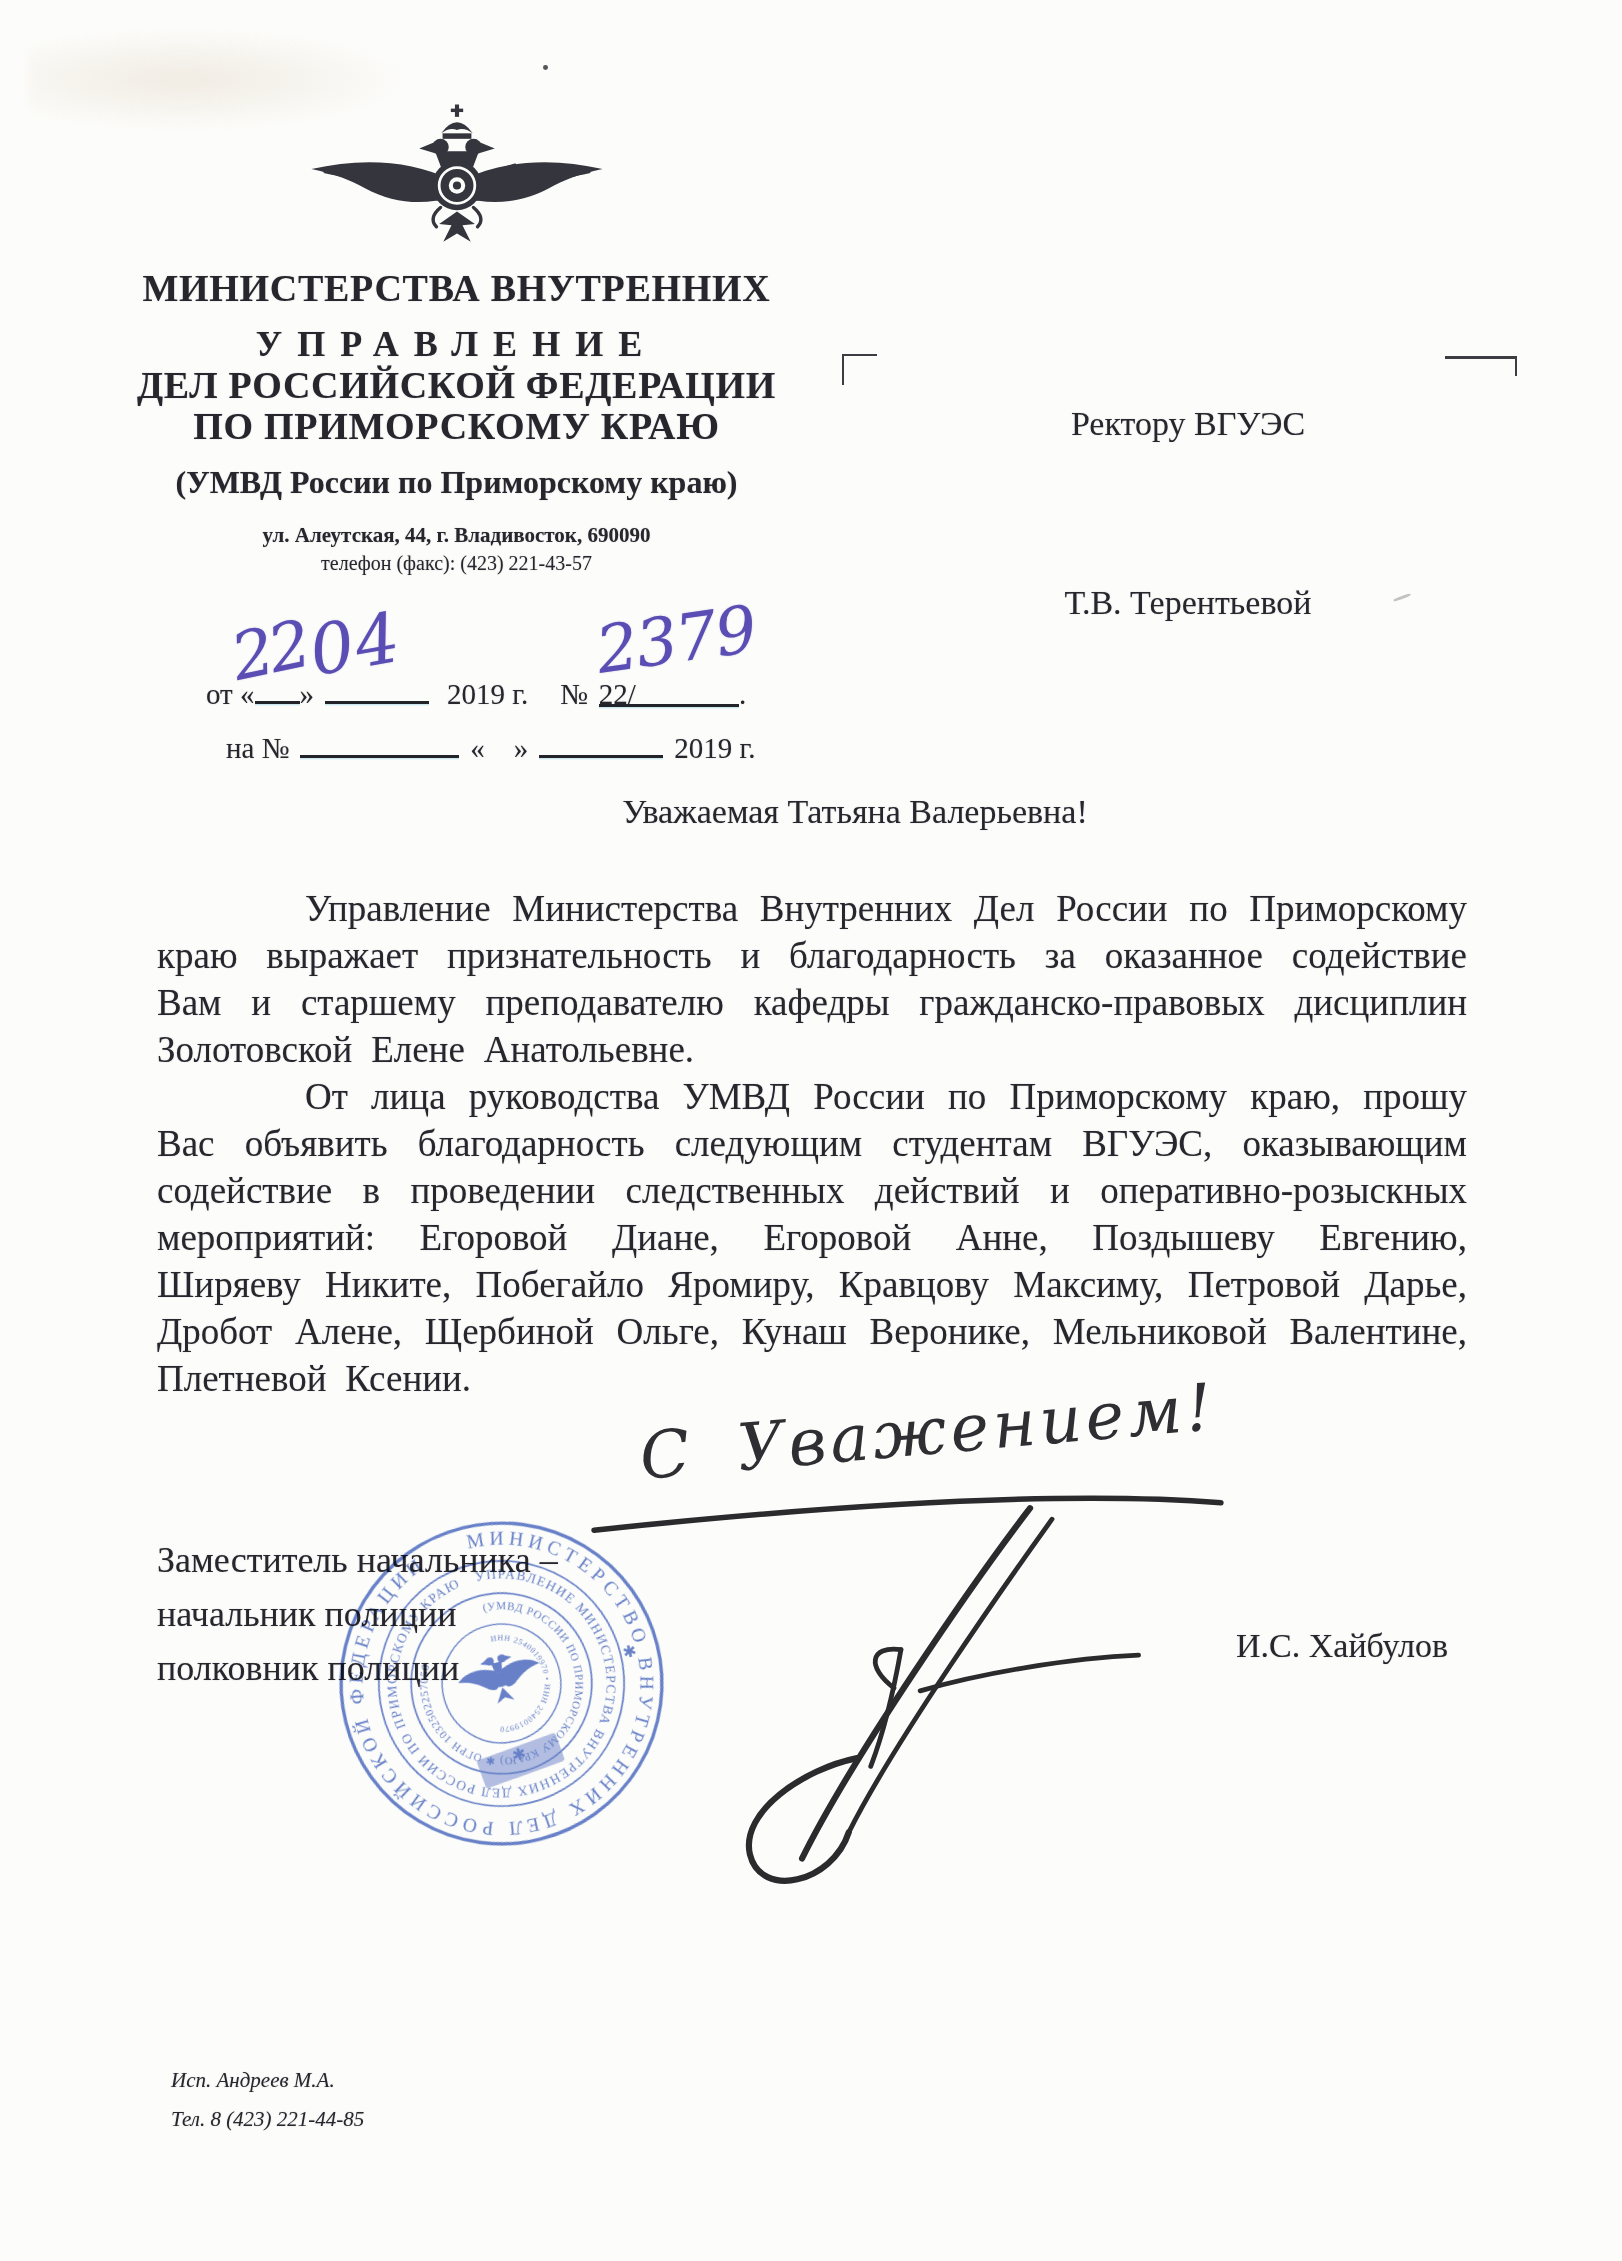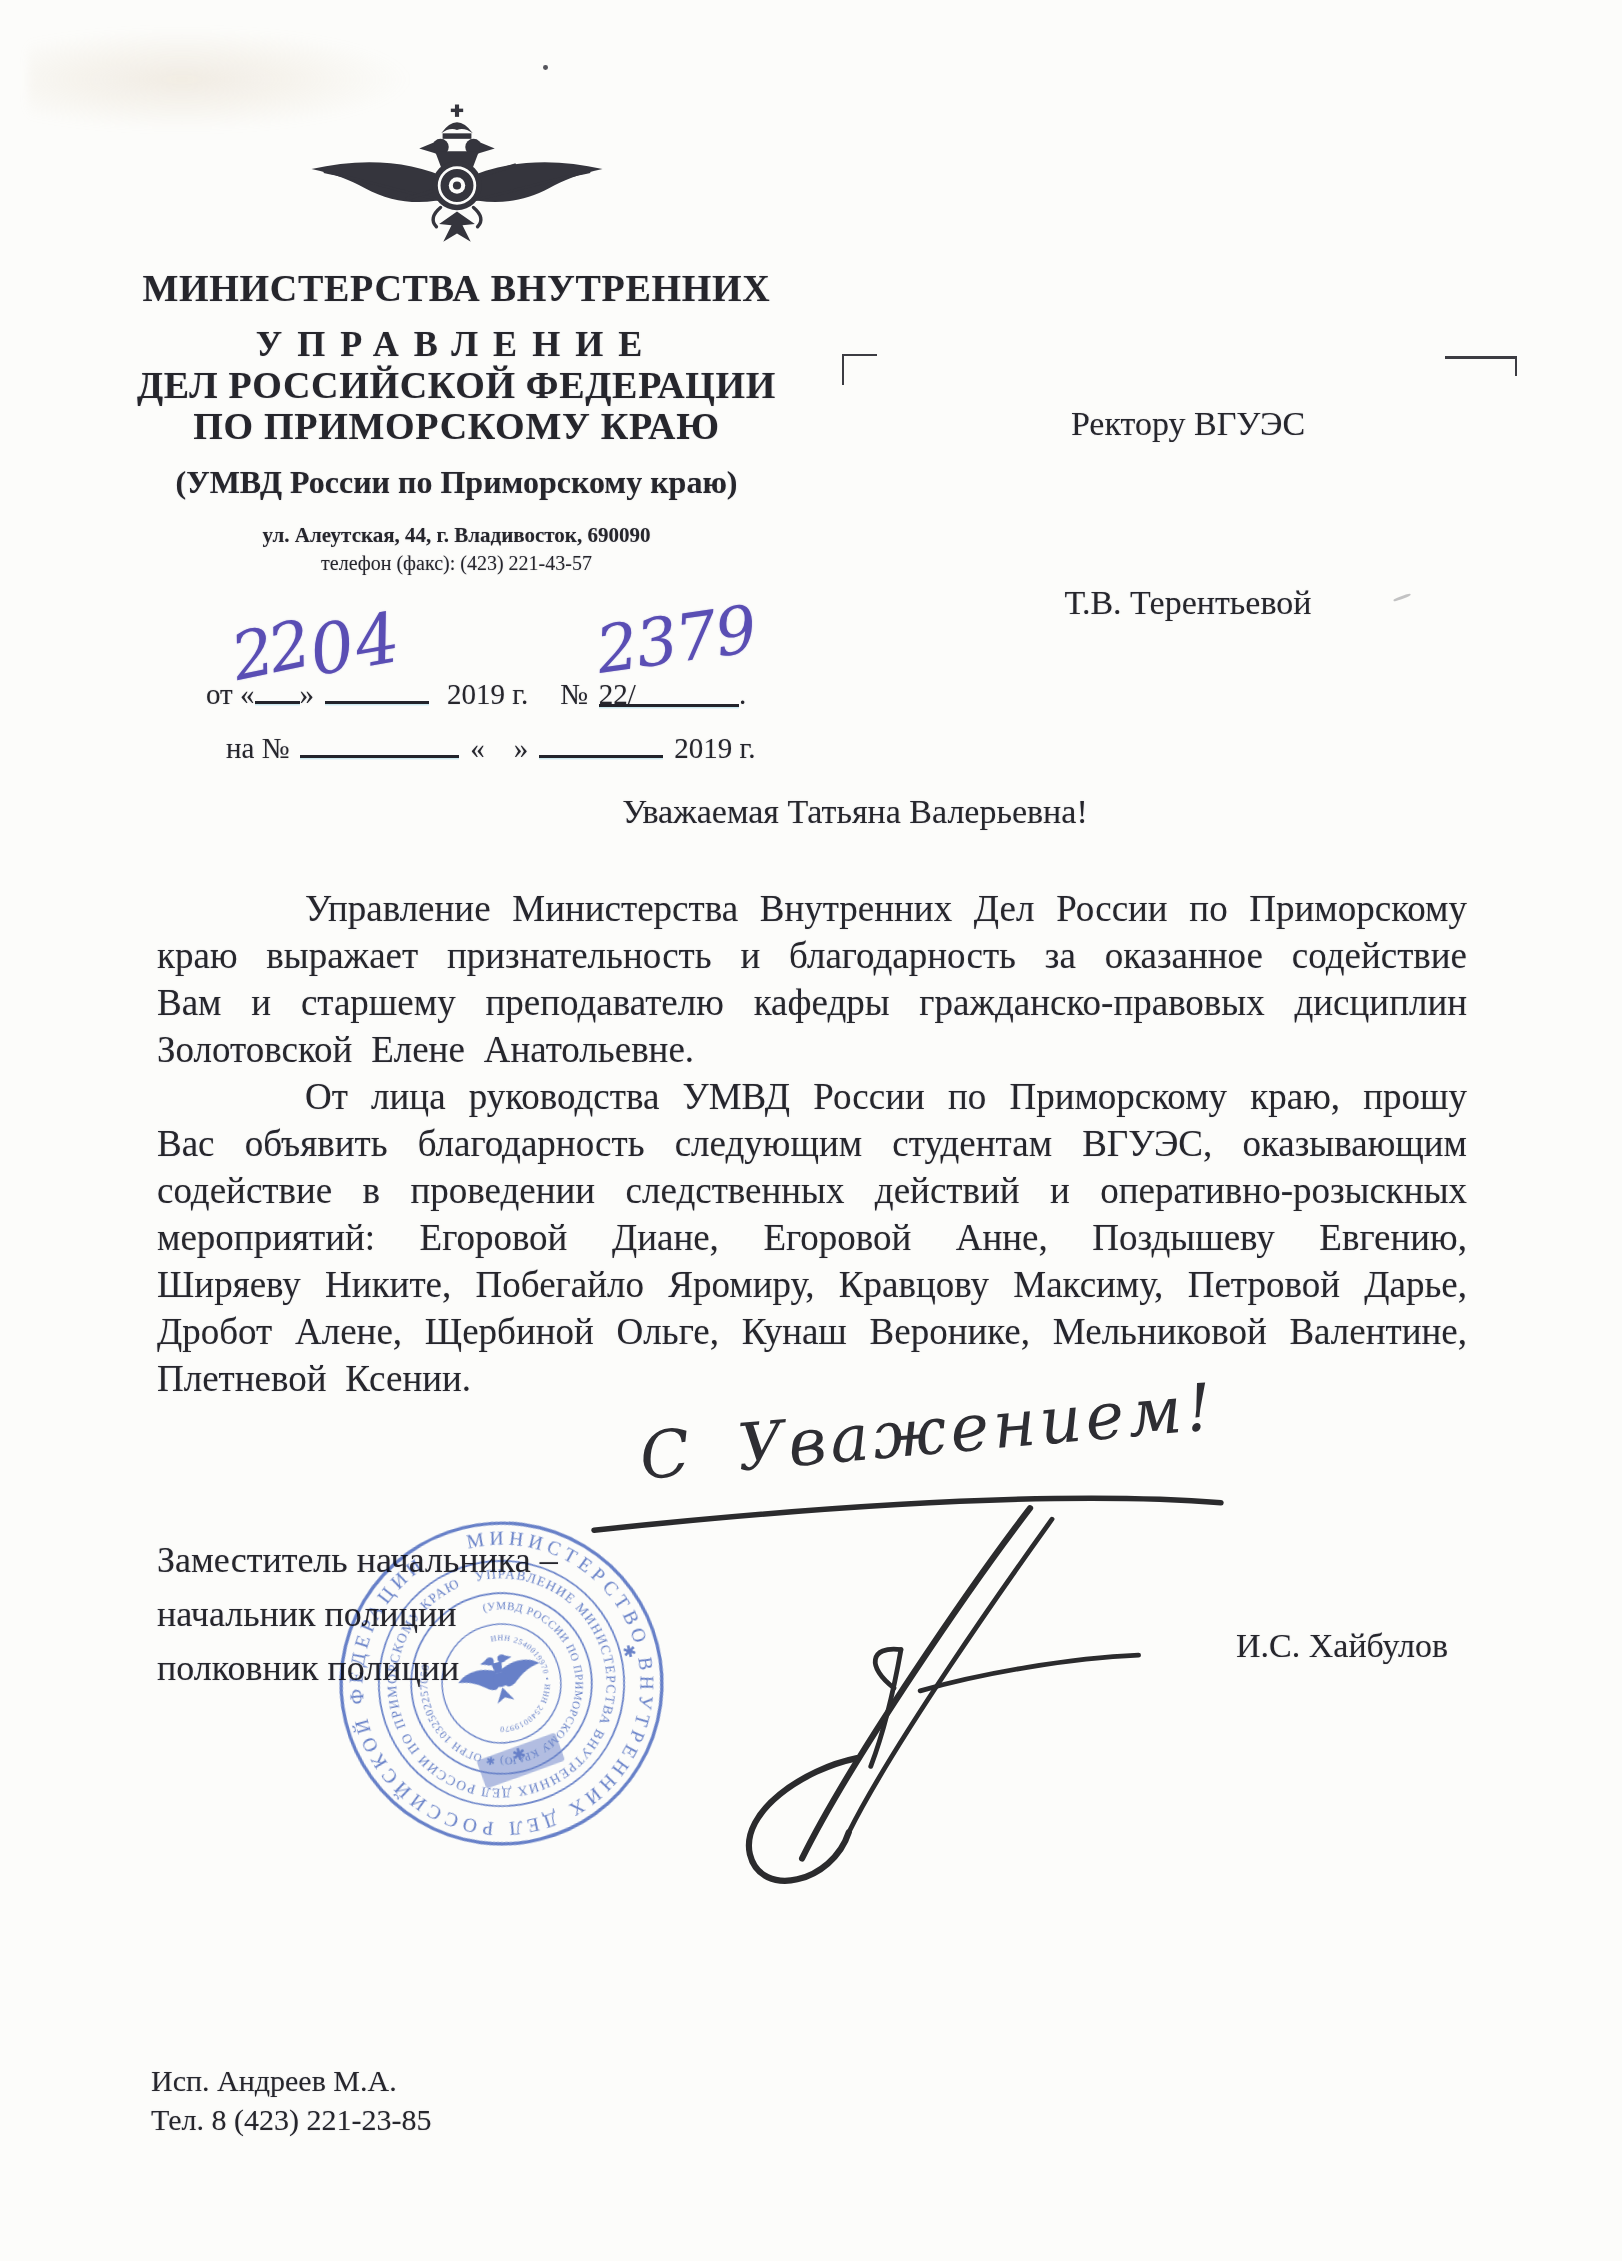--- a/index.html
+++ b/index.html
@@ -70,21 +70,21 @@
 
   
   .sig-lines { position:absolute; left:157px; top:1533px; font-size:36px; line-height:54px; z-index:2; }
   .sig-name  { position:absolute; left:1236px; top:1627px; font-size:34px; z-index:2; }
 
   
   .stamp { position:absolute; left:333px; top:1515px; width:337px; height:337px; z-index:3;
     transform:rotate(-14deg); opacity:.85; mix-blend-mode:multiply; filter:blur(0.3px); }
 
   
-  .footer { position:absolute; left:151px; top:2061px; font-size:30px; line-height:39px; z-index:2; }
+  .footer { position:absolute; left:171px; top:2061px; font-size:21px; line-height:39px; z-index:2;font-style:italic; }
 </style>
 </head>
 <body>
 
 <div class="page">
 
   <div class="smear-topleft"></div>
   <div class="speck" style="left:543px; top:65px; width:4.8px; height:4.8px;"></div>
   <div class="speck" style="left:1393px; top:596px; width:18px; height:2.7px; border-radius:40%; opacity:.35; transform:rotate(-20deg);"></div>
 
@@ -202,17 +202,17 @@
       <path d="M-4 -20 C-26 -32 -50 -28 -62 -16 C-44 -14 -32 -6 -20 4 C-10 10 -4 6 -4 -2 Z"></path>
       <path d="M4 -20 C26 -32 50 -28 62 -16 C44 -14 32 -6 20 4 C10 10 4 6 4 -2 Z"></path>
       <circle cx="0" cy="-6" r="11"></circle>
       <path d="M0 6 L-13 28 L0 21 L13 28 Z"></path>
     </g>
     <rect x="-62" y="96" width="124" height="44" rx="4" fill="#4d6cc3" opacity="0.5" transform="rotate(-6 0 118)"></rect>
   </svg>
 
   <div class="footer txt">
     <div>Исп. Андреев М.А.</div>
-    <div>Тел. 8 (423) 221-23-85</div>
+    <div>Тел. 8 (423) 221-44-85</div>
   </div>
 
 </div>
 
 
 </body></html>

